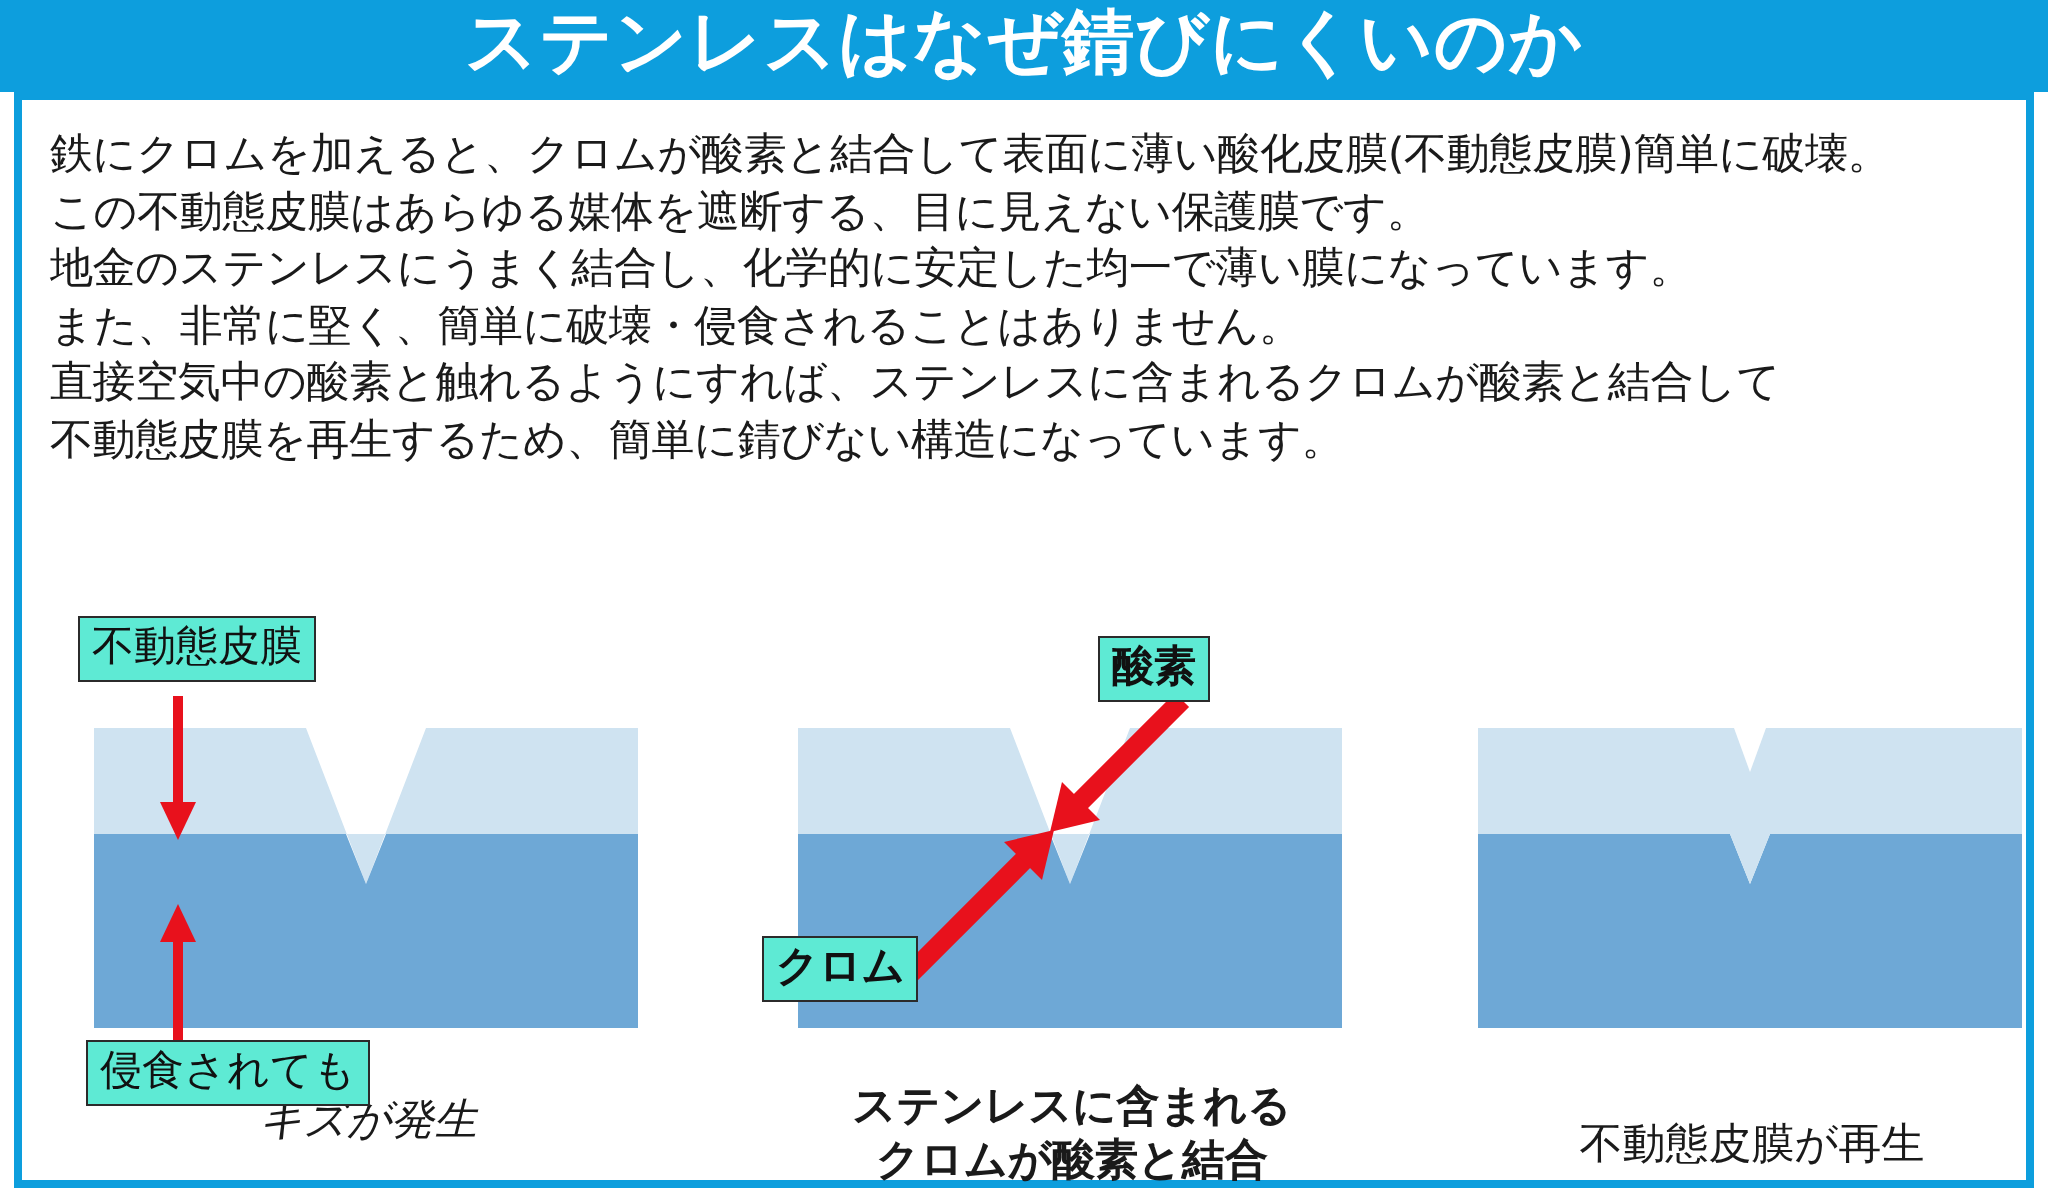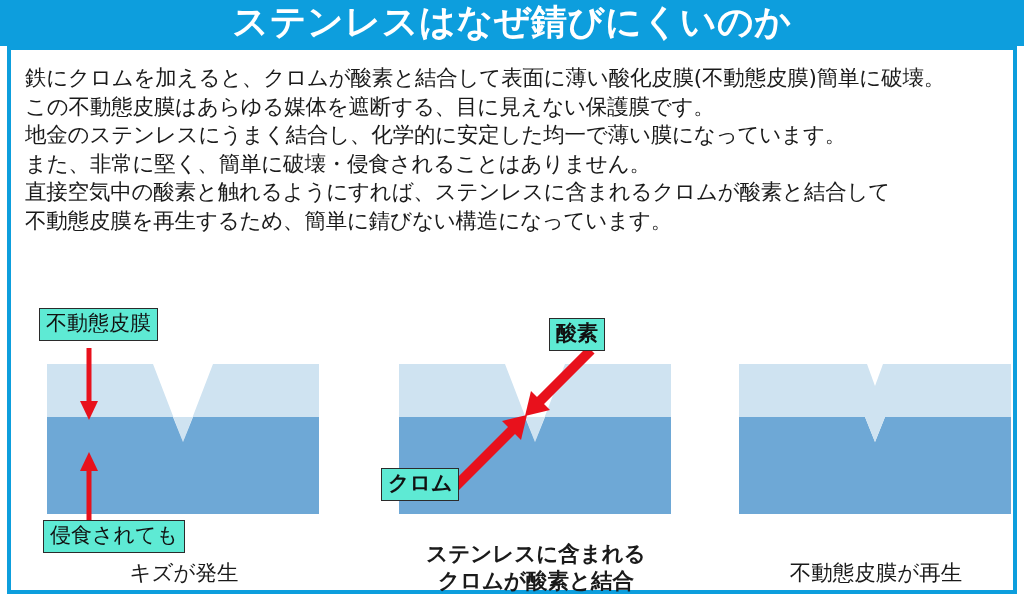--- a/index.html
+++ b/index.html
@@ -121,21 +121,21 @@
   .caption {
     position: absolute;
     width: 310px;
     left: 0;
     text-align: center;
     color: #1a1a1a;
     font-size: 21.5px;
     line-height: 27px;
     white-space: nowrap;
   }
-  .cap-1 { top: 251px; }
+  .cap-1 { top: 239px; font-style: italic; }
   .cap-2 { top: 232px; }
   .cap-3 { top: 251px; }
 
   .red-arrow-svg, .green-arrow svg { display: block; overflow: visible; }
   .arrow-layer {
     position: absolute;
     left: 0;
     top: 0;
     width: 310px;
     height: 286px;

